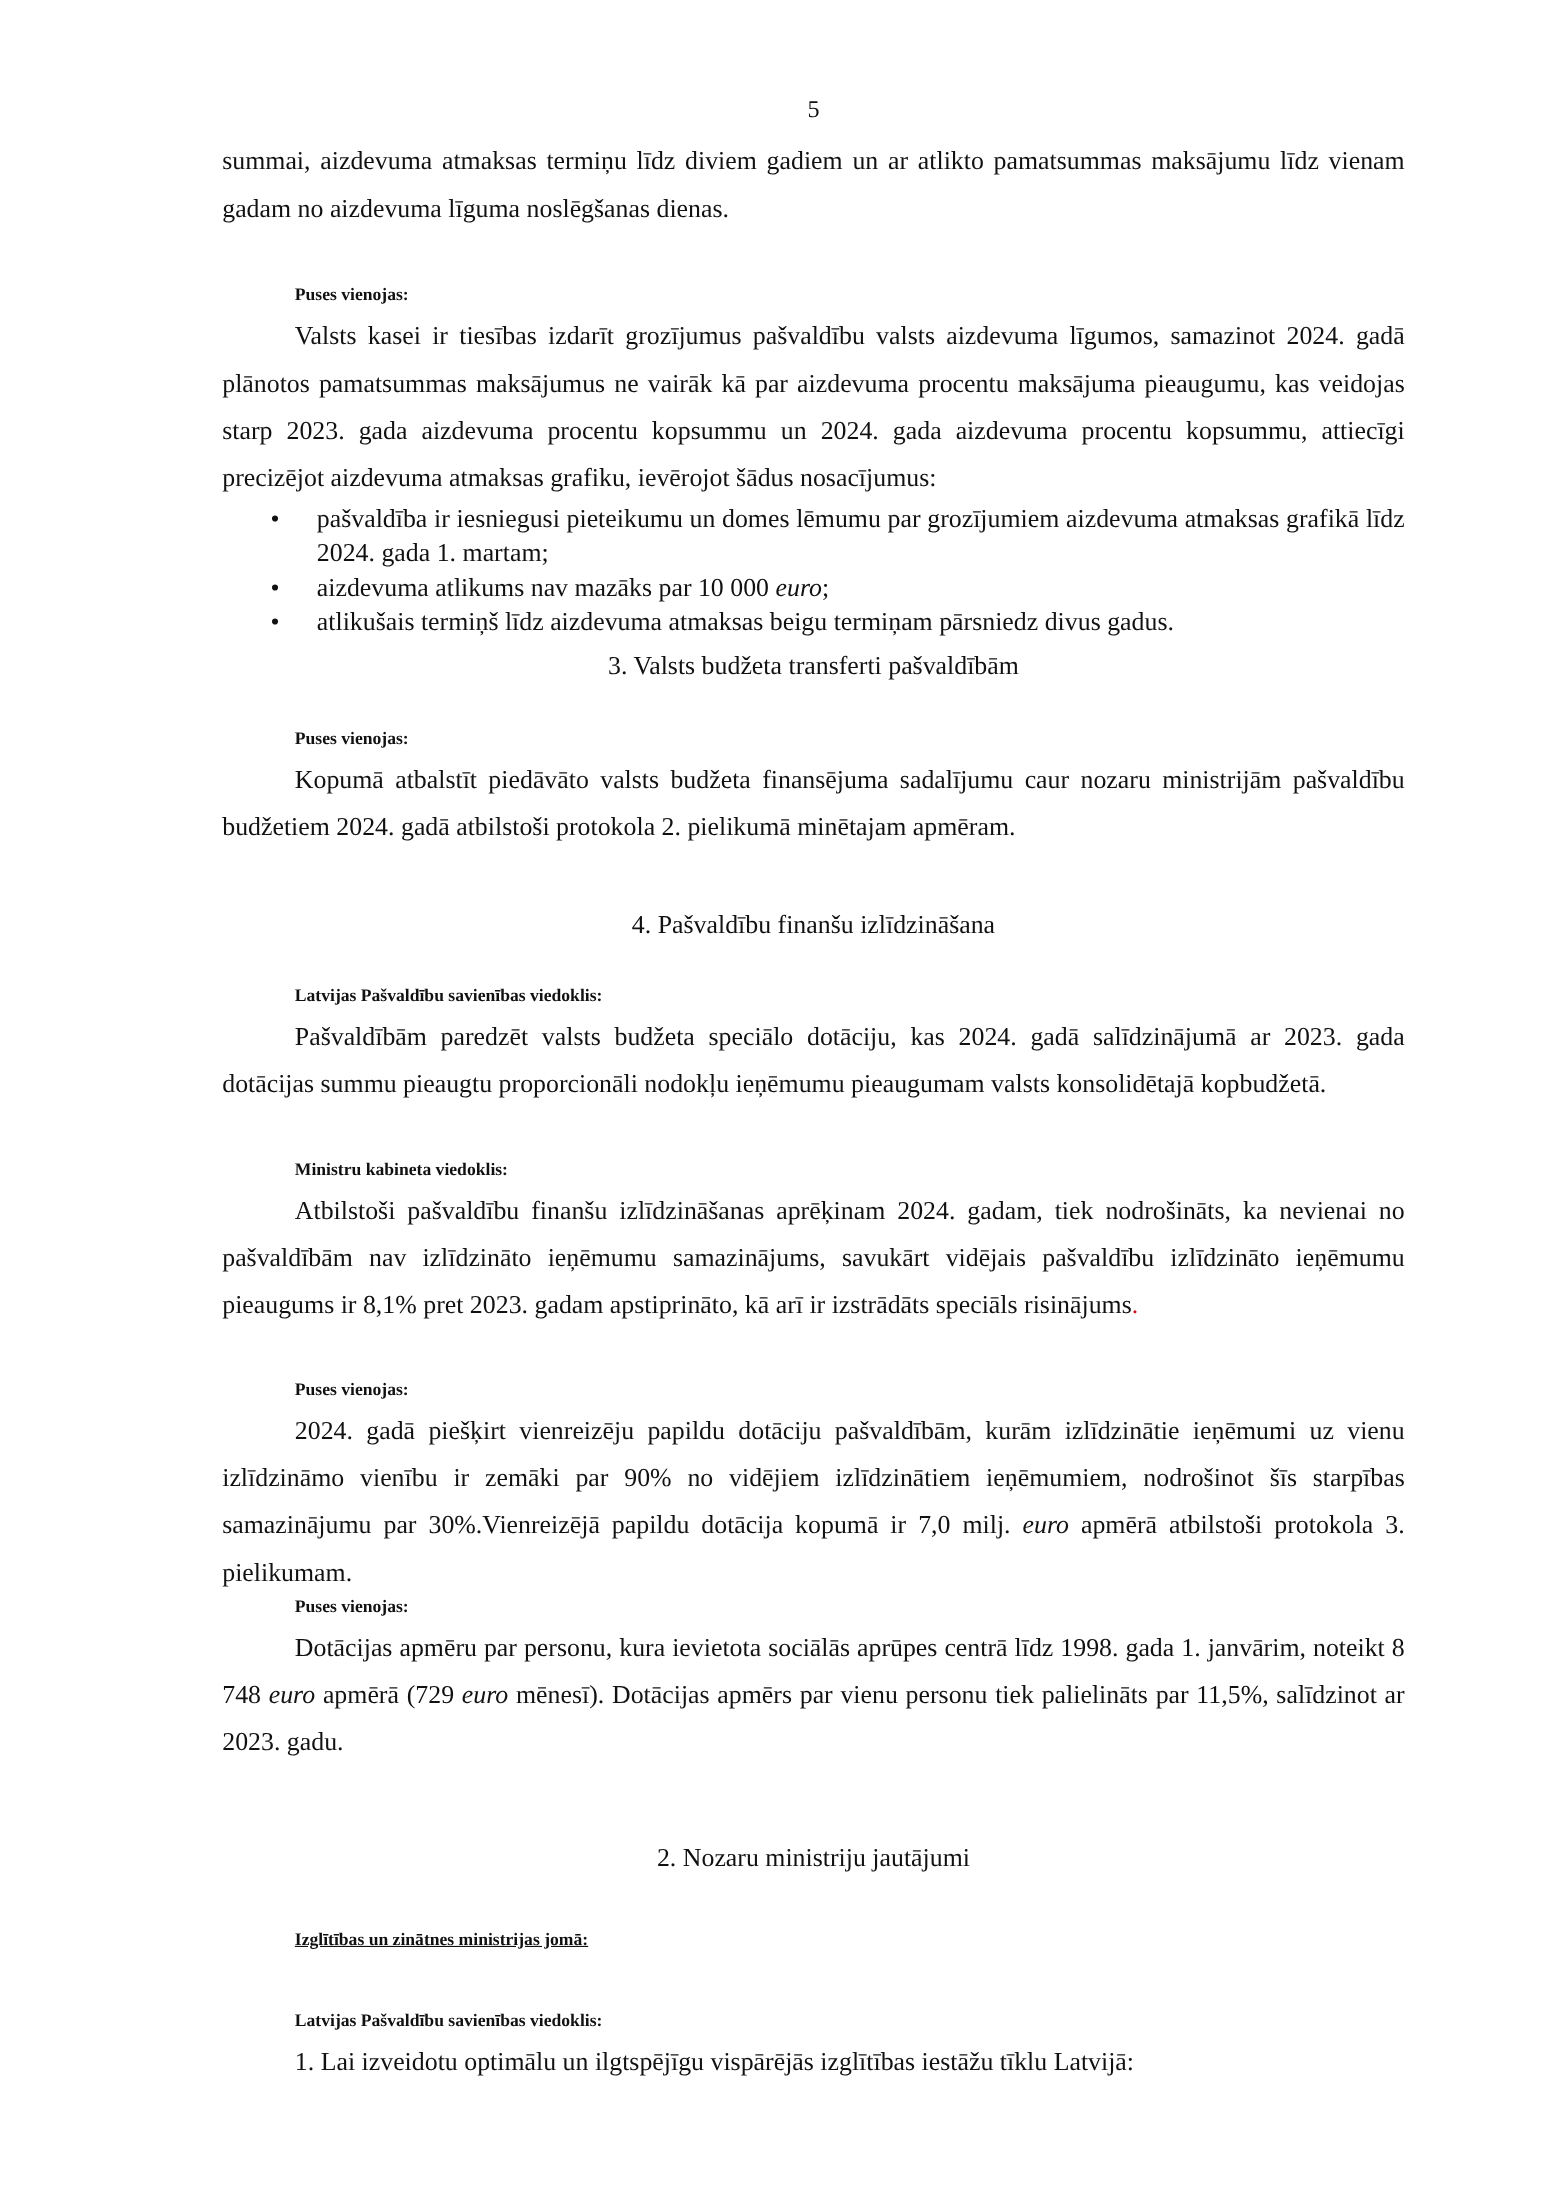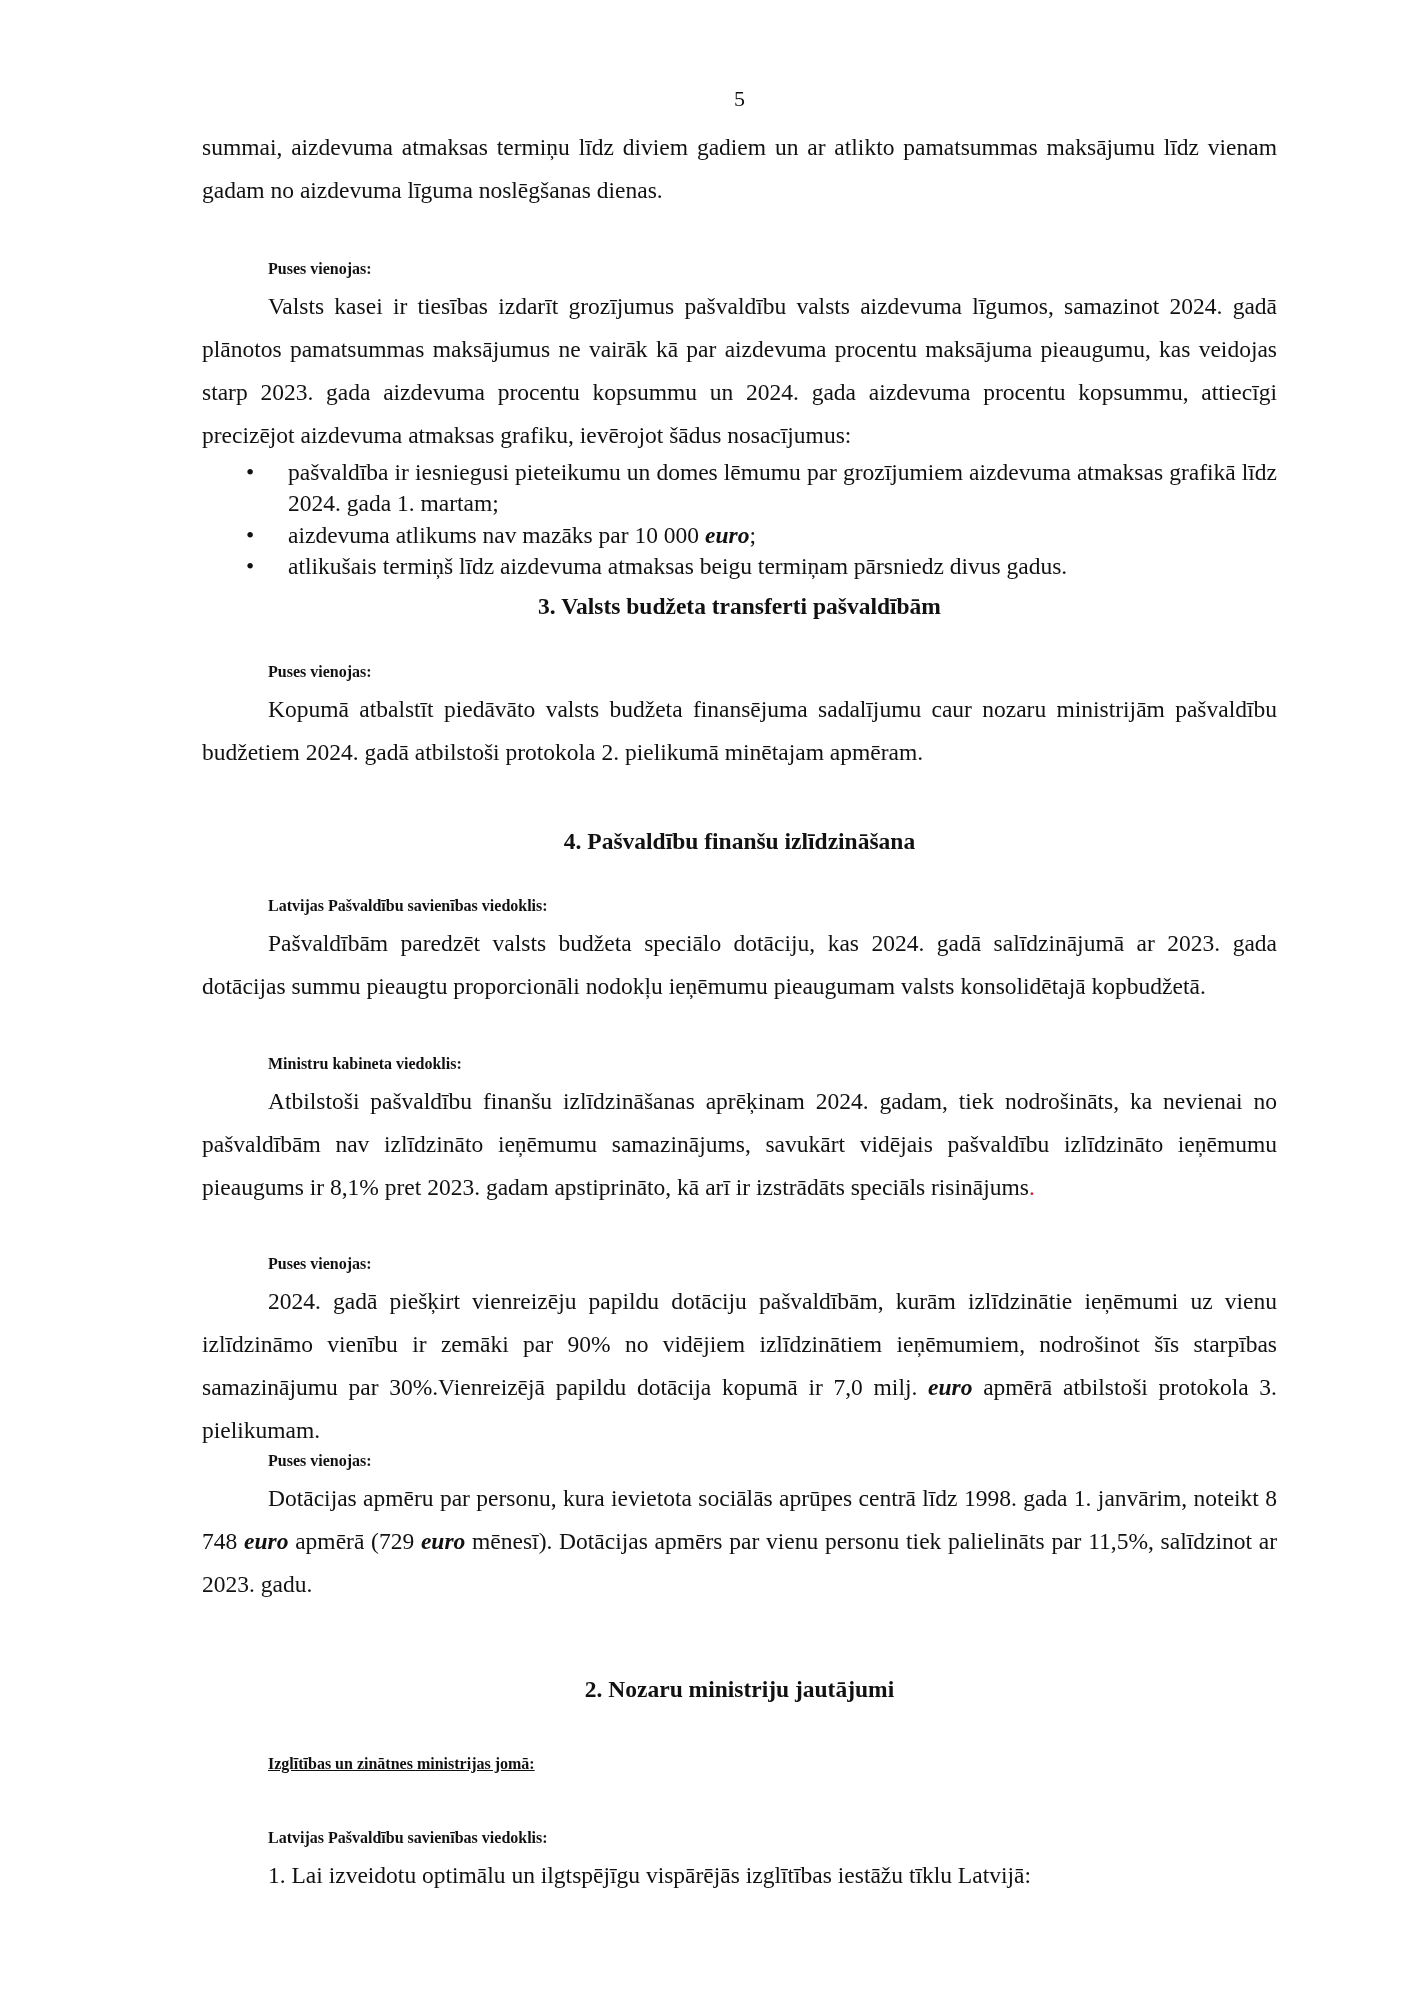--- a/index.html
+++ b/index.html
@@ -3,27 +3,27 @@
 <meta charset="utf-8">
 <style>
   html, body { margin:0; padding:0; background:#ffffff; }
   body { width:1414px; height:2000px; position:relative; overflow:hidden;
          font-family:"Liberation Serif", "DejaVu Serif", serif; color:#111; }
   .page { position:absolute; left:202px; top:0; width:1075px; }
   .pnum { position:absolute; left:0; width:1075px; top:86px; text-align:center; font-size:22px; line-height:26px; }
   .p { font-size:23.5px; line-height:43px; text-align:justify; margin:0; }
   .ind { text-indent:66px; }
   .bh { font-weight:bold; font-size:16px; line-height:31.5px; margin:0; padding-left:66px; }
-  .h { font-weight:bold; font-size:23.5px; line-height:31.5px; text-align:center; margin:0; }
+  .h { font-weight:normal; font-size:23.5px; line-height:31.5px; text-align:center; margin:0; }
   .u { text-decoration:underline; }
   ul.b { list-style:none; margin:0; padding:0; }
   ul.b li { position:relative; padding-left:86px; font-size:23.5px; line-height:31.5px; text-align:justify; }
   ul.b li .dot { position:absolute; left:44px; top:0; }
   .red { color:#d0101a; }
-  i { font-style:italic;font-weight:bold; }
+  i { font-style:italic; }
   .blk { position:absolute; left:0; width:1075px; }
 </style>
 </head>
 <body>
 
 <div class="page">
 
   <div class="pnum">5</div>
 
   <div class="blk" style="top:126px">

